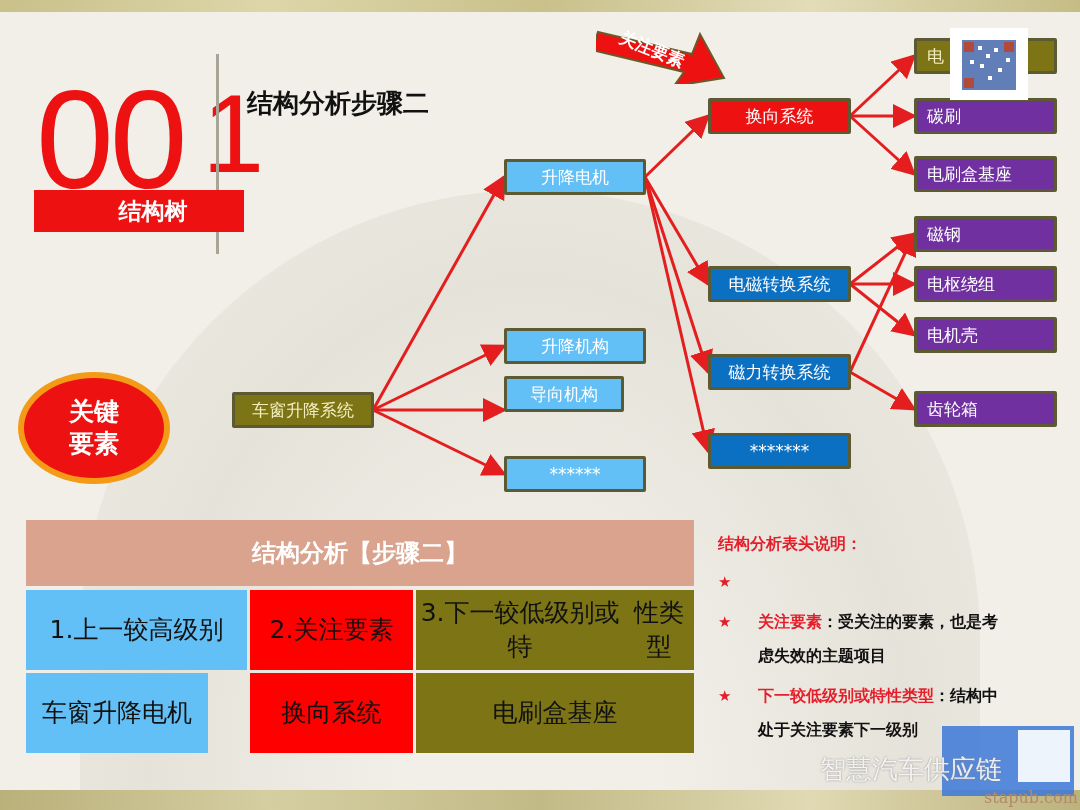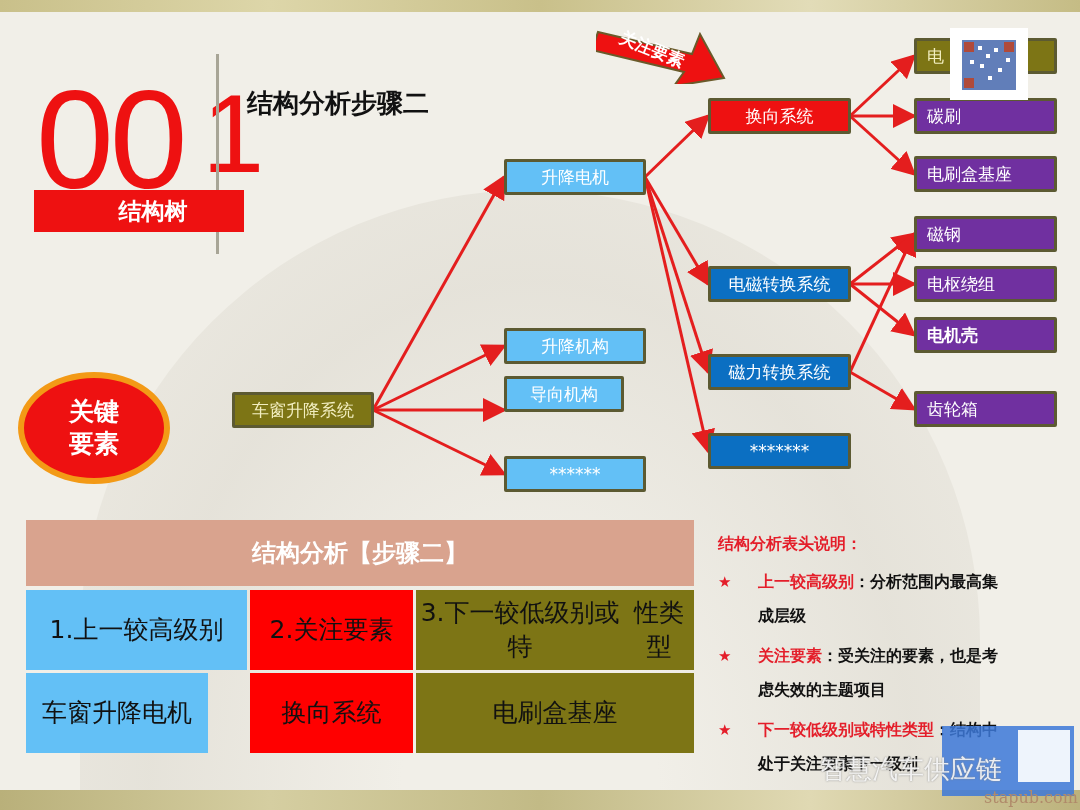--- a/index.html
+++ b/index.html
@@ -111,21 +111,21 @@
 <div class="node red c" style="left:708px;top:98px;width:143px;">换向系统</div>
 <div class="node dark c" style="left:708px;top:266px;width:143px;">电磁转换系统</div>
 <div class="node dark c" style="left:708px;top:354px;width:143px;">磁力转换系统</div>
 <div class="node dark c" style="left:708px;top:433px;width:143px;">*******</div>
 
 <div class="node olive l" style="left:914px;top:38px;width:143px;">电</div>
 <div class="node purple l" style="left:914px;top:98px;width:143px;">碳刷</div>
 <div class="node purple l" style="left:914px;top:156px;width:143px;">电刷盒基座</div>
 <div class="node purple l" style="left:914px;top:216px;width:143px;">磁钢</div>
 <div class="node purple l" style="left:914px;top:266px;width:143px;">电枢绕组</div>
-<div class="node purple l" style="left:914px;top:317px;width:143px;font-weight:bold;">电机壳</div>
+<div class="node purple l" style="left:914px;top:317px;width:143px;">电机壳</div>
 <div class="node purple l" style="left:914px;top:391px;width:143px;">齿轮箱</div>
 
 <div class="qr">
   <svg width="78" height="72" viewBox="0 0 78 72">
     <rect x="12" y="12" width="54" height="50" fill="#3a5ea8" opacity="0.8"></rect>
     <rect x="14" y="14" width="10" height="10" fill="#b04a3a"></rect>
     <rect x="54" y="14" width="10" height="10" fill="#b04a3a"></rect>
     <rect x="14" y="50" width="10" height="10" fill="#b04a3a"></rect>
     <g fill="#fff">
       <rect x="28" y="18" width="4" height="4"></rect>
@@ -148,24 +148,20 @@
   <div>性类型</div>
 </div>
 <div class="cell" style="left:26px;top:673px;width:182px;height:80px;background:#63c0f6;">车窗升降电机</div>
 <div class="cell" style="left:250px;top:673px;width:163px;height:80px;background:#ff0000;">换向系统</div>
 <div class="cell" style="left:416px;top:673px;width:278px;height:80px;background:#7d7515;">电刷盒基座</div>
 
 <div class="notes">
   <div class="nt">结构分析表头说明：</div>
   <div class="note">
     <span class="star">★</span>
-    <div>
-      <span class="hl">上一较高级别</span><span>：分析范围内最高集</span><br>
-      <span>成层级</span>
-    </div>
   </div>
   <div class="note">
     <span class="star">★</span>
     <div>
       <span class="hl">关注要素</span><span>：受关注的要素，也是考</span><br>
       <span>虑失效的主题项目</span>
     </div>
   </div>
   <div class="note">
     <span class="star">★</span>

